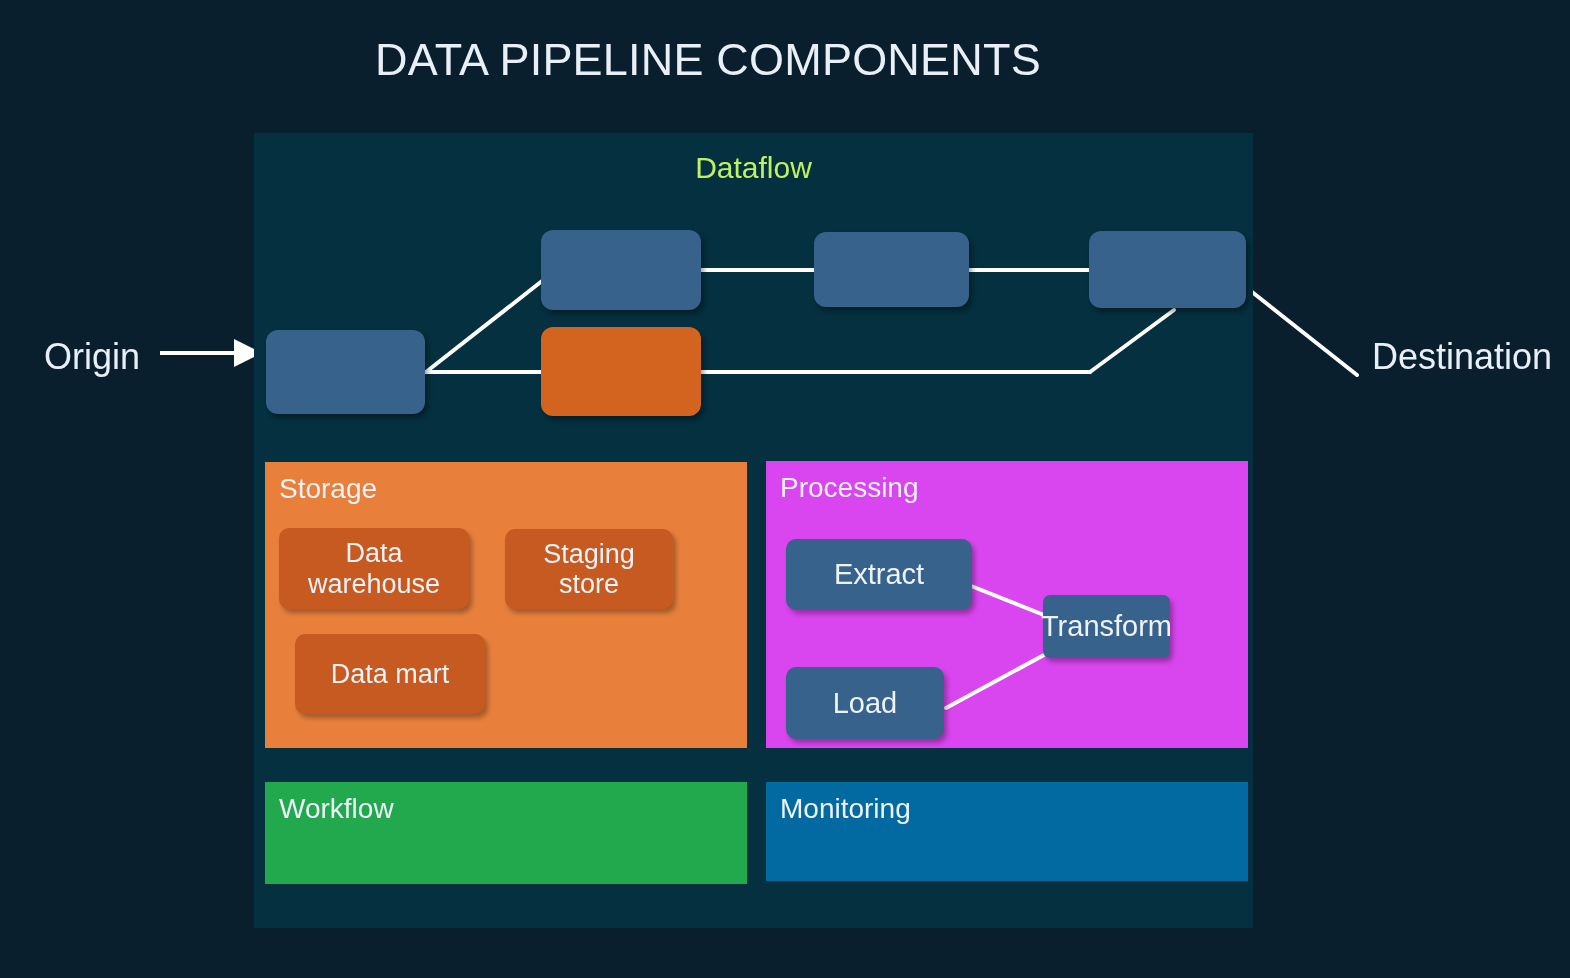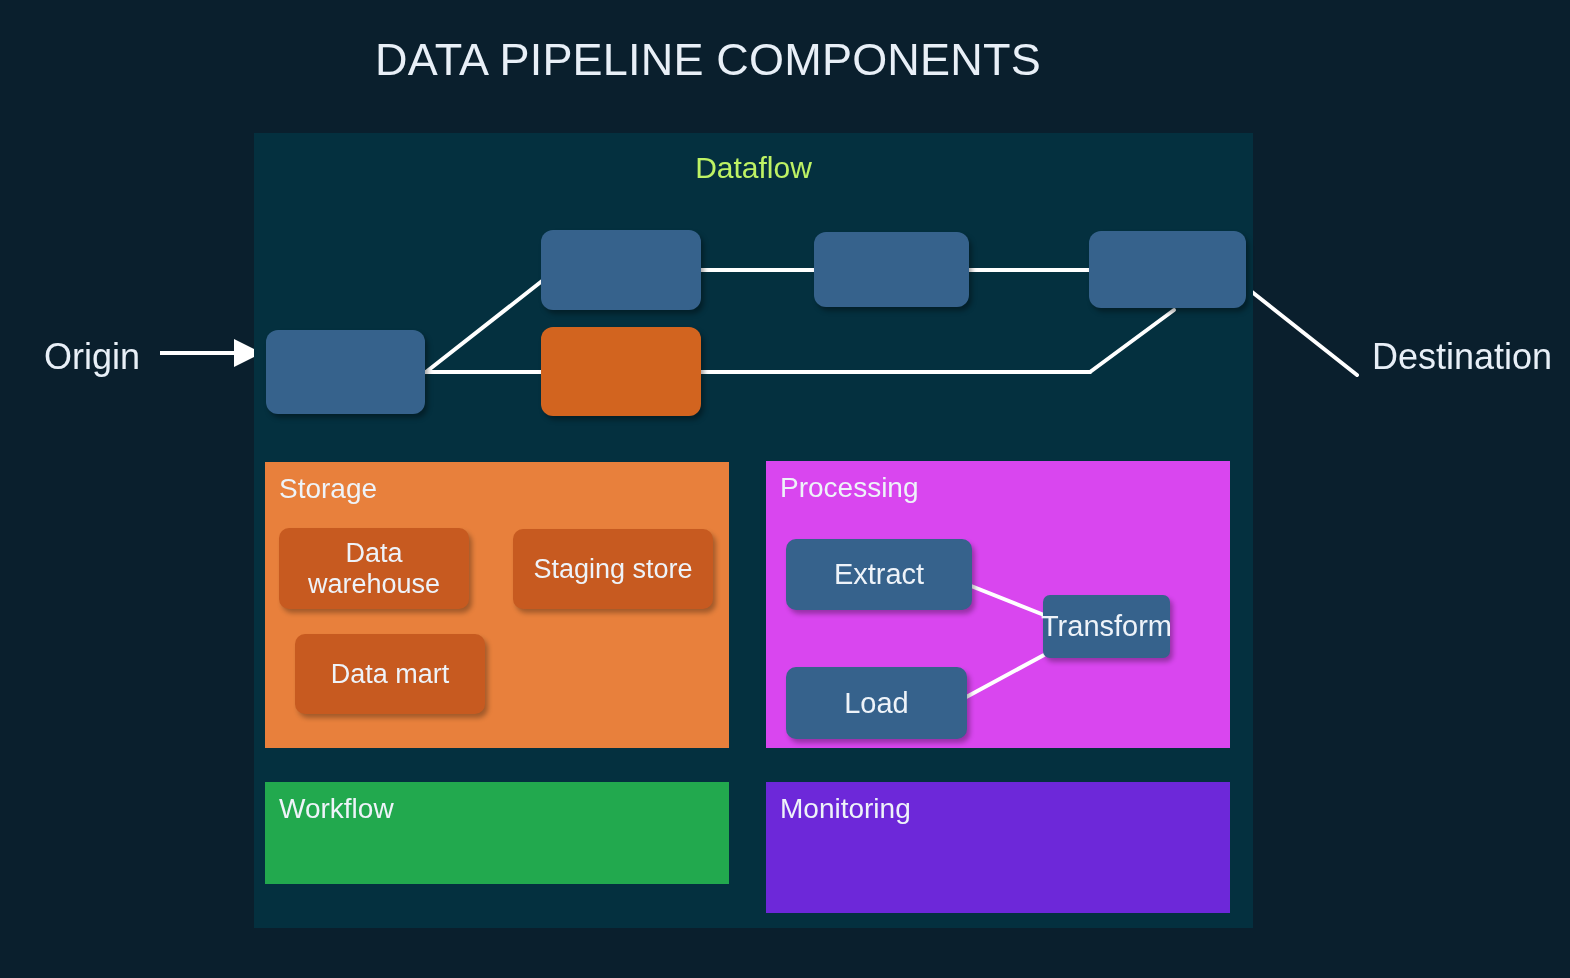--- a/index.html
+++ b/index.html
@@ -103,20 +103,21 @@
     width: 1570px;
     height: 978px;
     pointer-events: none;
     overflow: visible;
   }
 
   
   .sub-panel {
     position: absolute;
     border-radius: 0;
+    padding-left: 18px;
   }
   .sub-panel-title {
     position: absolute;
     left: 14px;
     top: 11px;
     font-size: 28px;
     color: #eef3f9;
     white-space: nowrap;
   }
 
@@ -126,22 +127,22 @@
   }
   #panel-processing {
     left: 766px; top: 461px; width: 464px; height: 287px;
     background: #d946ef;
   }
   #panel-workflow {
     left: 265px; top: 782px; width: 464px; height: 102px;
     background: #22a94e;
   }
   #panel-monitoring {
-    left: 766px; top: 782px; width: 464px; height: 131px;
-    background: #6d28d9;
+    left: 766px; top: 782px; width: 464px; height: 99px;
+    background: #0369a1;
     text-align: right;
   }
 
   
   .chip {
     position: absolute;
     border-radius: 10px;
     box-shadow: 3px 4px 5px rgba(0,0,0,0.3);
     display: flex;
     align-items: center;
@@ -149,27 +150,27 @@
     text-align: center;
     color: #eef3f9;
     line-height: 1.12;
     padding: 0 10px;
     box-sizing: border-box;
   }
   .chip.orange { background: #c75a20; font-size: 27px; }
   .chip.blue   { background: #36628c; font-size: 29px; }
 
   #chip-data-warehouse { left: 14px;  top: 66px;  width: 190px; height: 81px; }
-  #chip-staging-store  { left: 248px; top: 67px;  width: 200px; height: 80px; }
+  #chip-staging-store  { left: 240px; top: 67px;  width: 168px; height: 80px; }
   #chip-data-mart      { left: 30px;  top: 172px; width: 190px; height: 80px; }
 
   
   #chip-extract   { left: 20px;  top: 78px;  width: 186px; height: 71px; }
   #chip-transform { left: 277px; top: 134px; width: 127px; height: 63px; border-radius: 7px; }
-  #chip-load      { left: 20px;  top: 206px; width: 181px; height: 72px; }
+  #chip-load      { left: 20px;  top: 206px; width: 158px; height: 72px; }
 
   .proc-svg {
     position: absolute;
     left: 0; top: 0;
     width: 464px; height: 287px;
     overflow: visible;
     pointer-events: none;
   }
 </style>
 </head>

